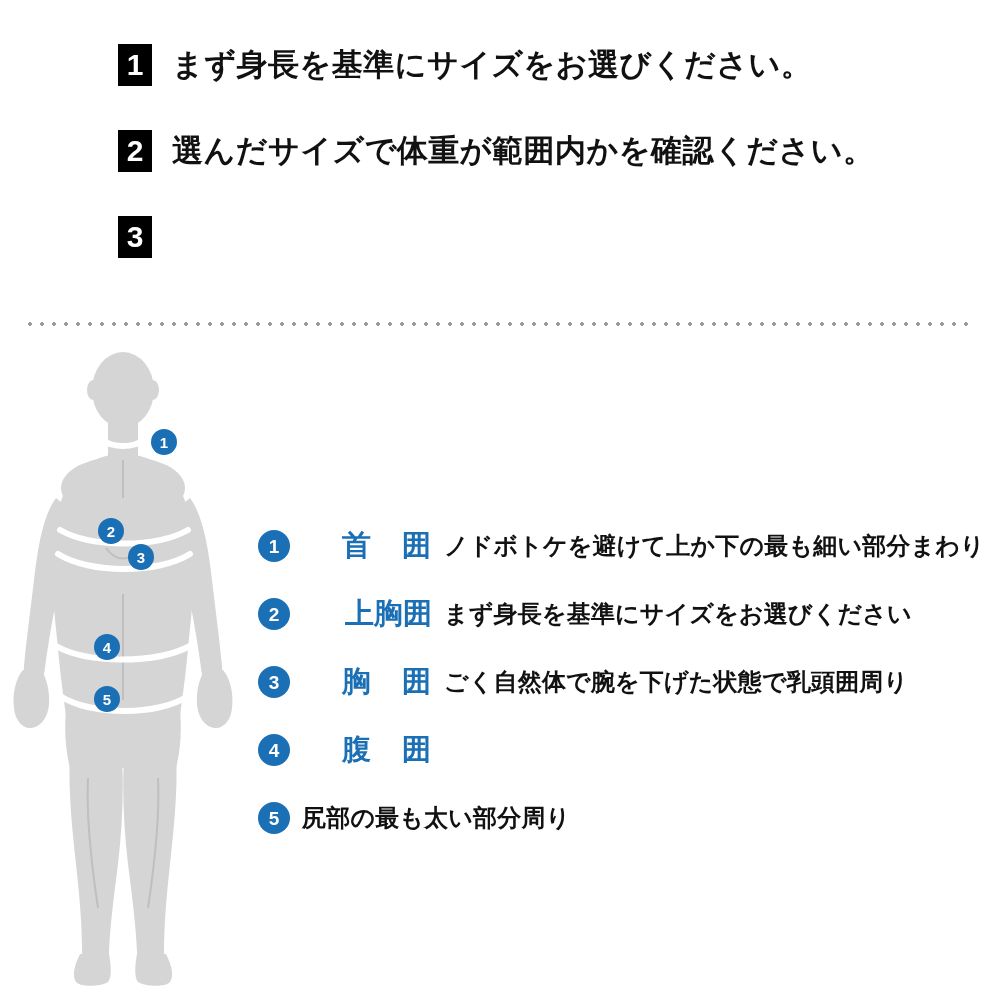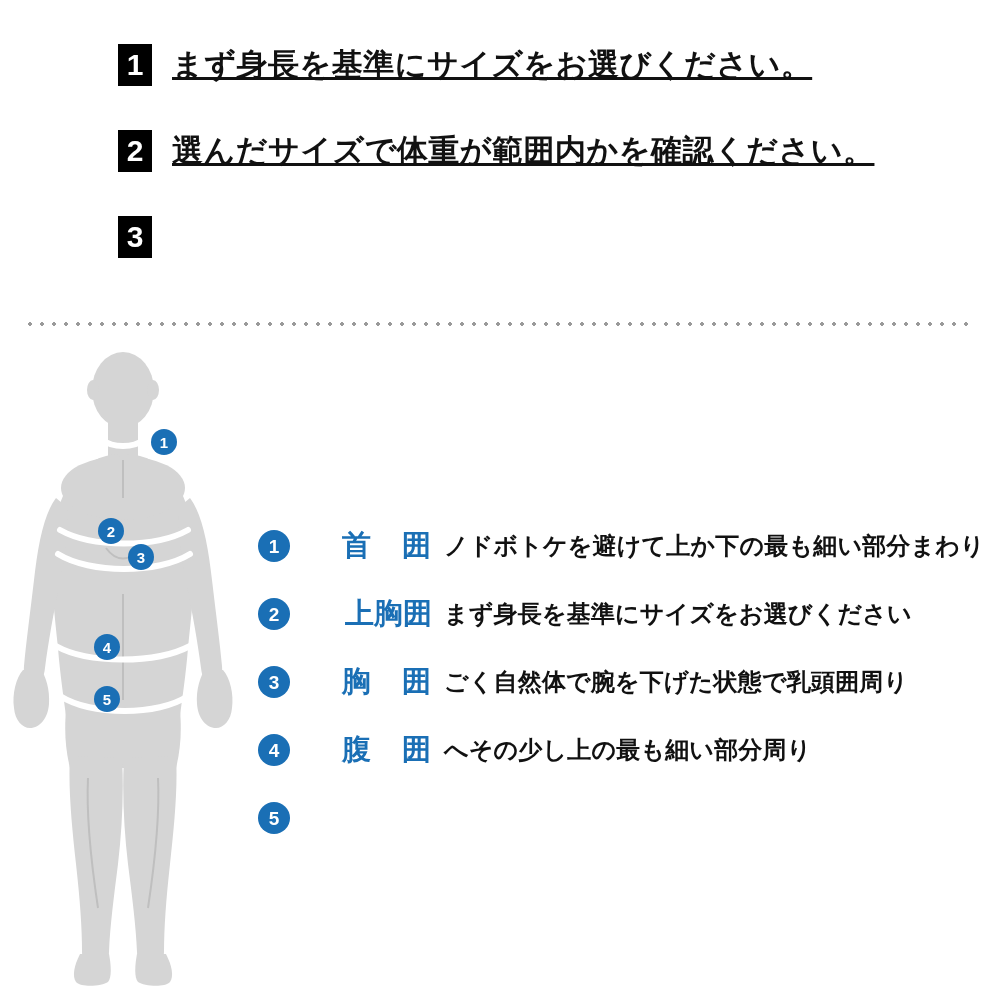--- a/index.html
+++ b/index.html
@@ -48,21 +48,20 @@
     flex: 0 0 auto;
     line-height: 1;
   }
   .step-text {
     margin-left: 20px;
     font-size: 31px;
     font-weight: bold;
     letter-spacing: 0.5px;
     color: #111111;
     white-space: nowrap;
-    text-decoration: underline;
   }
 
   
   .divider {
     position: absolute;
     left: 24px;
     top: 322px;
     width: 952px;
     height: 4px;
     background-image: radial-gradient(circle, #9a9a9a 1.6px, rgba(255,255,255,0) 1.8px);
@@ -253,20 +252,20 @@
       <div class="legend-desc">まず身長を基準にサイズをお選びください</div>
     </div>
     <div class="legend-row">
       <div class="badge">3</div>
       <div class="legend-term">胸　囲</div>
       <div class="legend-desc">ごく自然体で腕を下げた状態で乳頭囲周り</div>
     </div>
     <div class="legend-row">
       <div class="badge">4</div>
       <div class="legend-term">腹　囲</div>
-      <div class="legend-desc">へその少し上の最も細い部分周り</div>
     </div>
     <div class="legend-row">
       <div class="badge">5</div>
+      <div class="legend-desc">尻部の最も太い部分周り</div>
     </div>
   </div>
 
 </div>
 
 </body></html>

